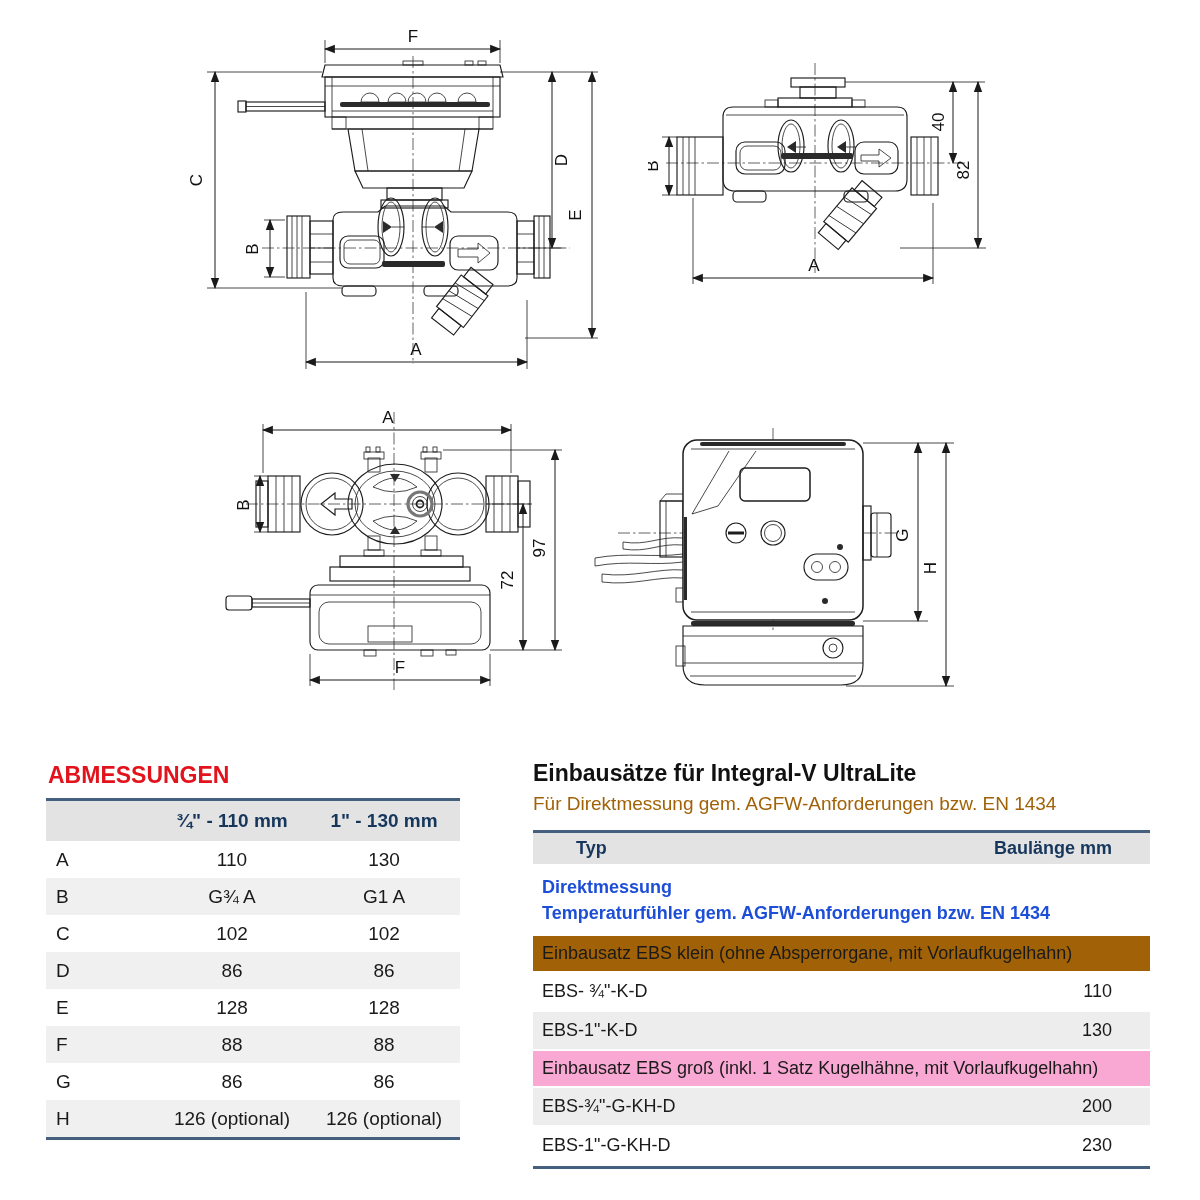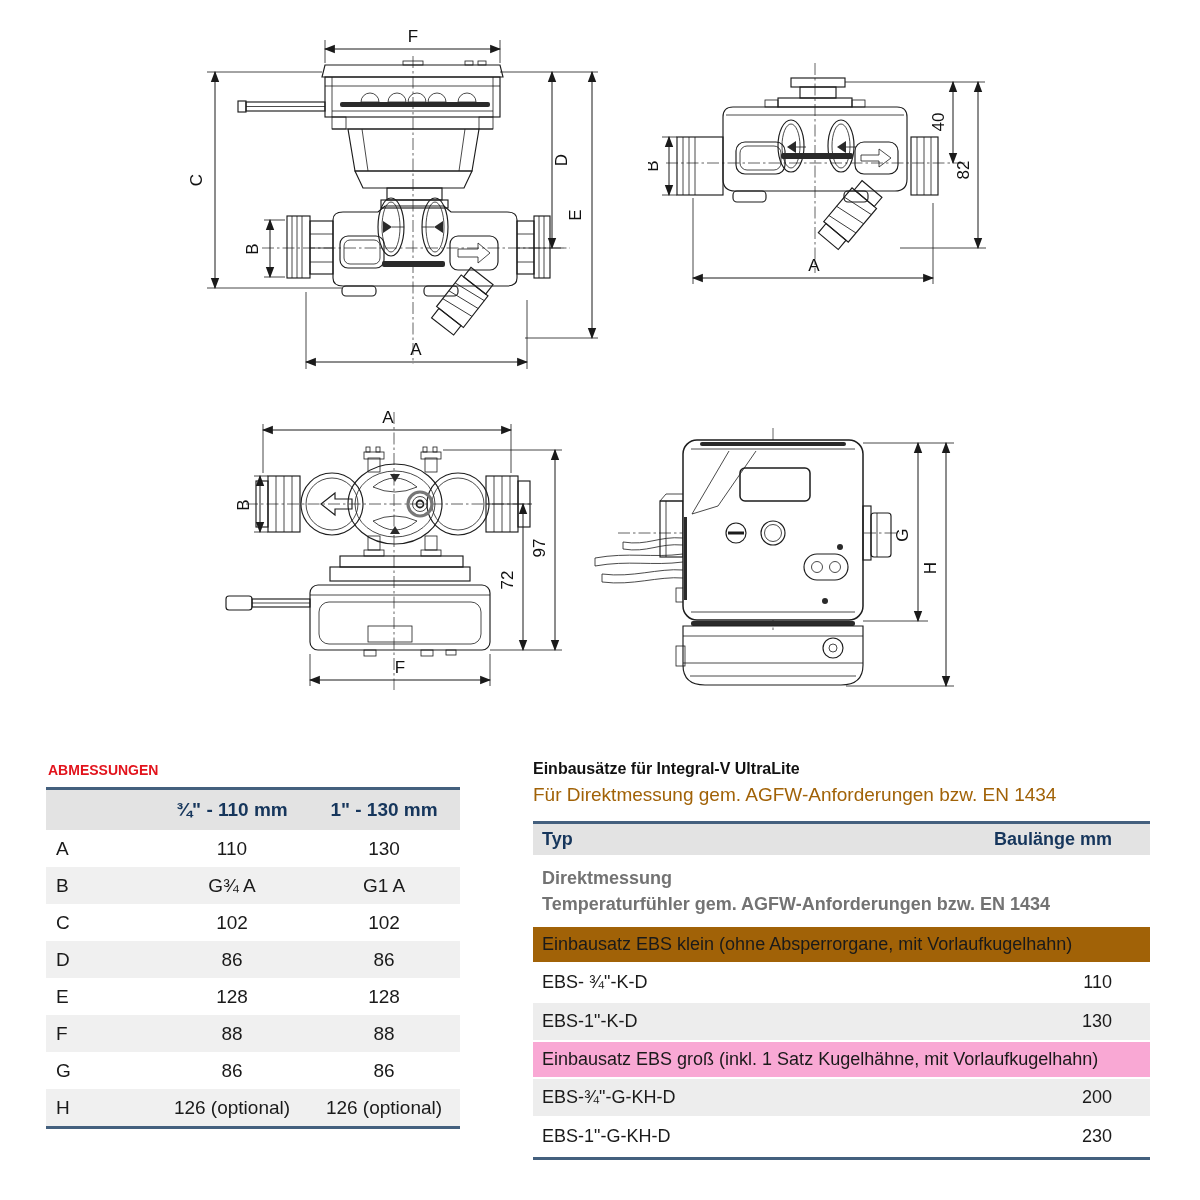--- a/index.html
+++ b/index.html
@@ -8,39 +8,39 @@
   svg text{font-family:"Liberation Sans",sans-serif;font-size:17px;fill:#111;}
   .ol{fill:none;stroke:#1d1d1d;stroke-width:1.15;}
   .ol2{fill:none;stroke:#1d1d1d;stroke-width:0.8;}
   .dk{fill:#2a2a2a;stroke:none;}
   .dim{fill:none;stroke:#1a1a1a;stroke-width:1;}
   .ext{fill:none;stroke:#1a1a1a;stroke-width:0.8;}
   .cl{fill:none;stroke:#3c3c3c;stroke-width:0.8;stroke-dasharray:12 3 2.5 3;}
 
   
   .dim-table{position:absolute;left:46px;top:762px;width:414px;}
-  .dim-title{color:#e2131c;font-weight:bold;font-size:14px;margin:0 0 9px 2px;}
+  .dim-title{color:#e2131c;font-weight:bold;font-size:23px;margin:0 0 9px 2px;}
   .dim-grid{border-top:3px solid #44607e;border-bottom:3px solid #44607e;}
   .drow{display:grid;grid-template-columns:110px 1fr 1fr;align-items:center;height:37px;font-size:19px;}
   .drow.hdr{height:40px;background:#e3e3e3;color:#16365c;font-weight:bold;}
   .drow.alt{background:#f0f0f0;}
   .drow .c0{padding-left:10px;text-align:left;}
   .drow .c1,.drow .c2{text-align:center;}
 
   
   .ebs{position:absolute;left:533px;top:760px;width:617px;}
-  .ebs-title{font-size:16px;font-weight:bold;color:#111;margin:0;}
+  .ebs-title{font-size:23px;font-weight:bold;color:#111;margin:0;}
   .ebs-sub{font-size:19px;color:#a16207;margin:6px 0 0 0;}
   .ebs-table{margin-top:15px;border-top:3px solid #44607e;border-bottom:3px solid #44607e;}
   .erow{display:grid;grid-template-columns:1fr 200px 38px;font-size:18px;align-items:center;border-bottom:2px solid #fff;}
   .erow .lab{padding:8px 0 8px 9px;}
   .erow .val{text-align:right;}
   .erow.hdr{background:#e3e3e3;color:#16365c;font-weight:bold;}
-  .erow.hdr .lab{padding:5px 0 5px 9px;}
-  .erow.section{display:block;color:#737373;font-weight:bold;padding:8px 9px;line-height:26px;}
+  .erow.hdr .lab{padding:5px 0 5px 9px;margin-left:34px;}
+  .erow.section{display:block;color:#1d4ed8;font-weight:bold;padding:8px 9px;line-height:26px;}
   .erow.group{display:block;background:#a16207;padding:7px 9px;}
   .erow.g{background:#ededed;}
 </style>
 </head>
 <body>
 
 <svg class="abs" style="left:182px;top:20px" width="430" height="355" viewBox="0 0 430 355">
   <defs>
     <marker id="ar1" viewBox="0 0 10 10" refX="9" refY="5" markerWidth="11" markerHeight="11" orient="auto-start-reverse" markerUnits="userSpaceOnUse">
       <path d="M0,1.2 L10,5 L0,8.8 Z" fill="#1a1a1a"></path>

